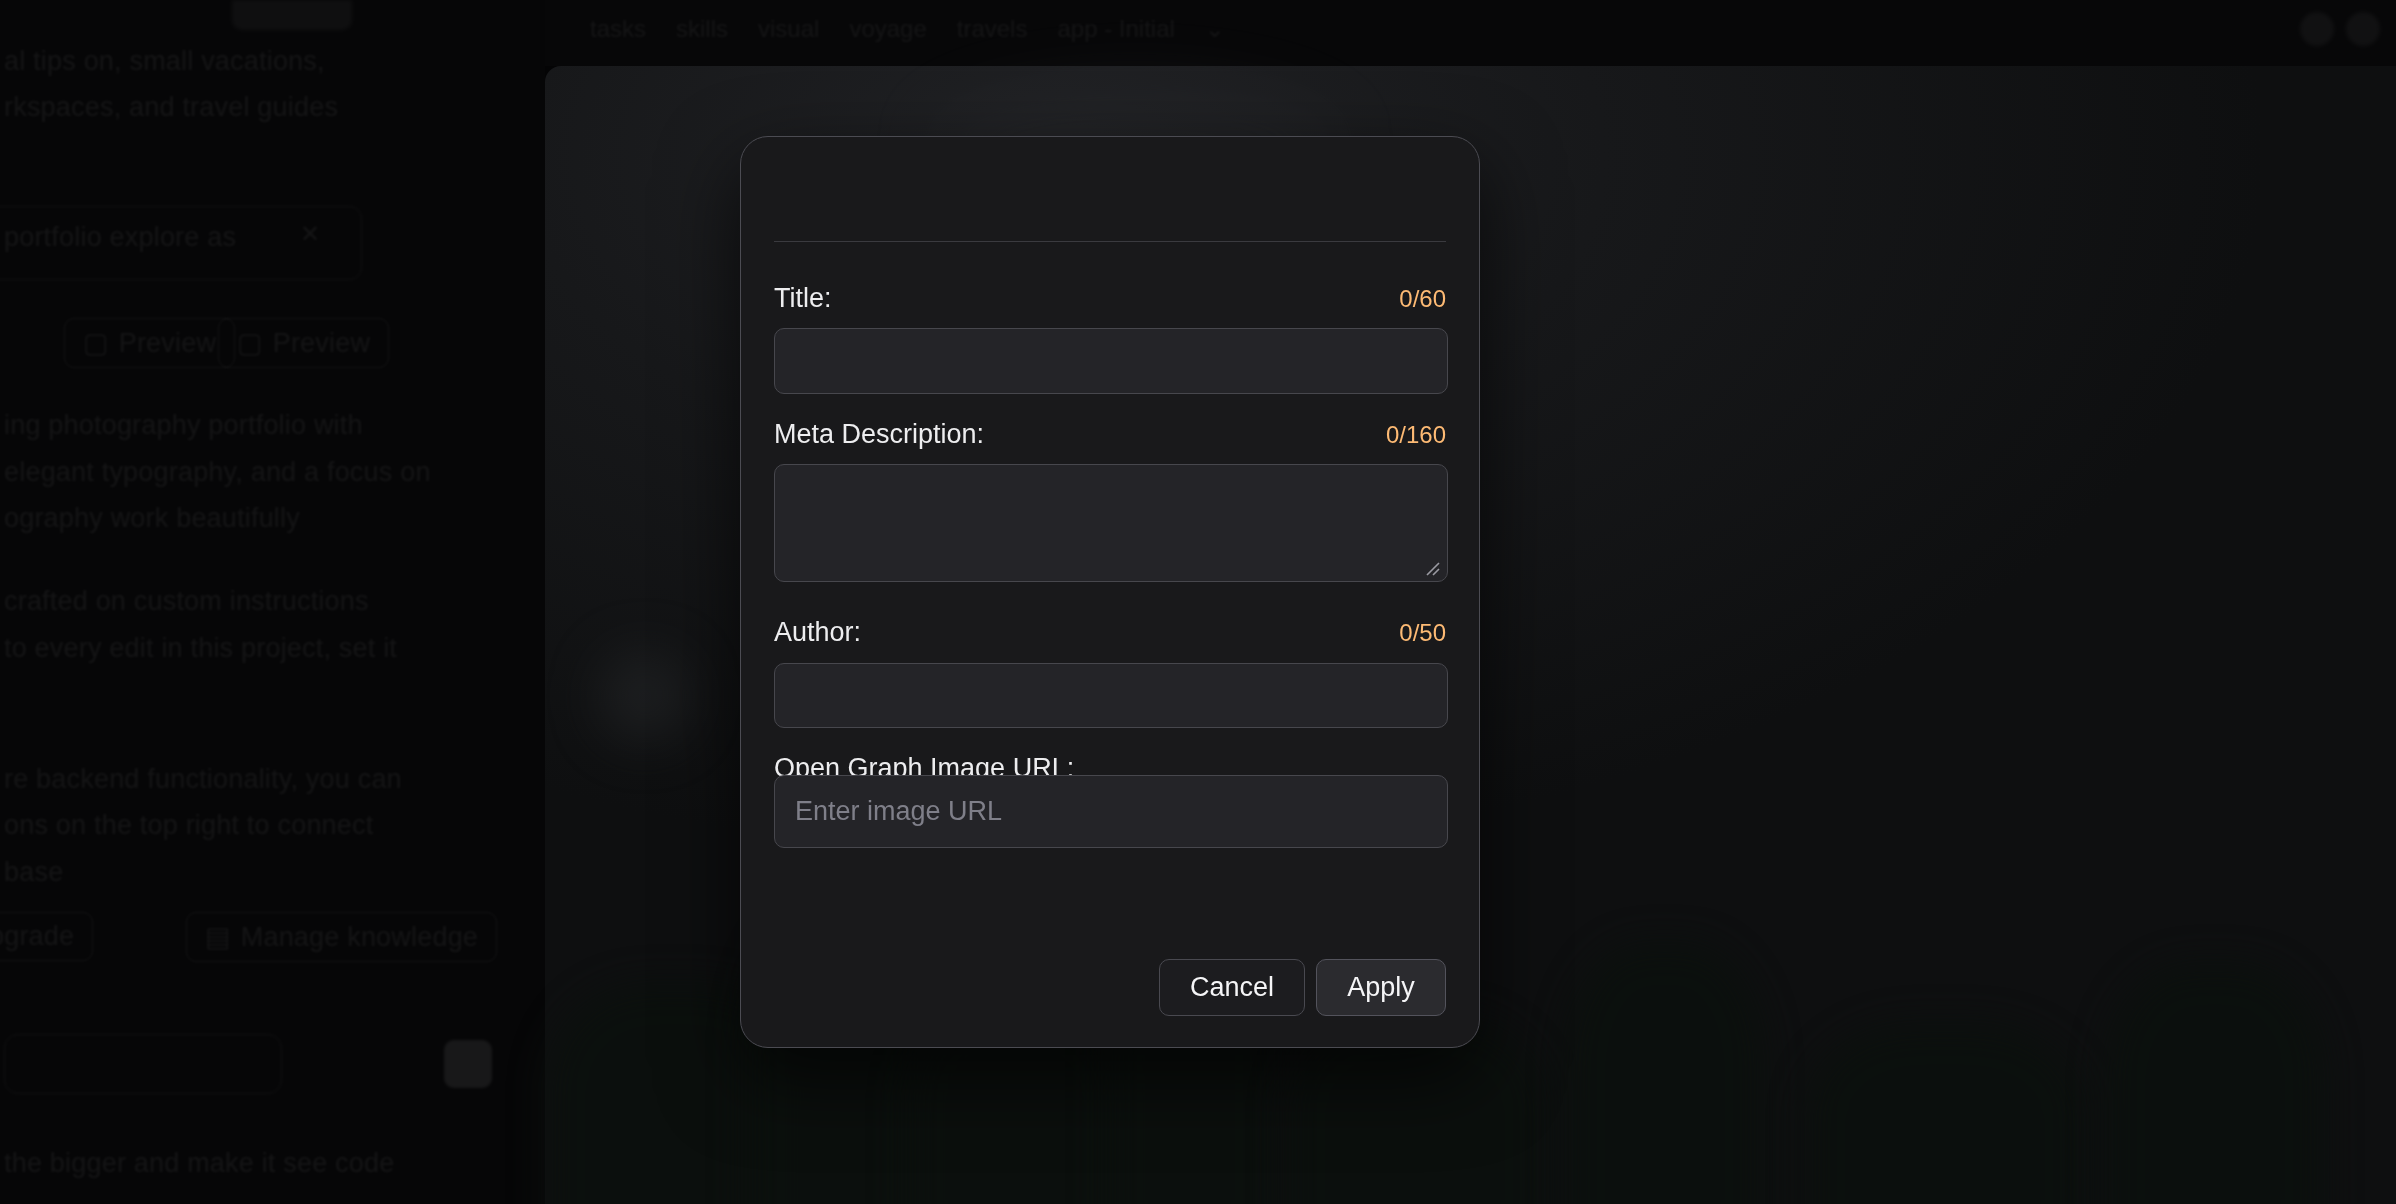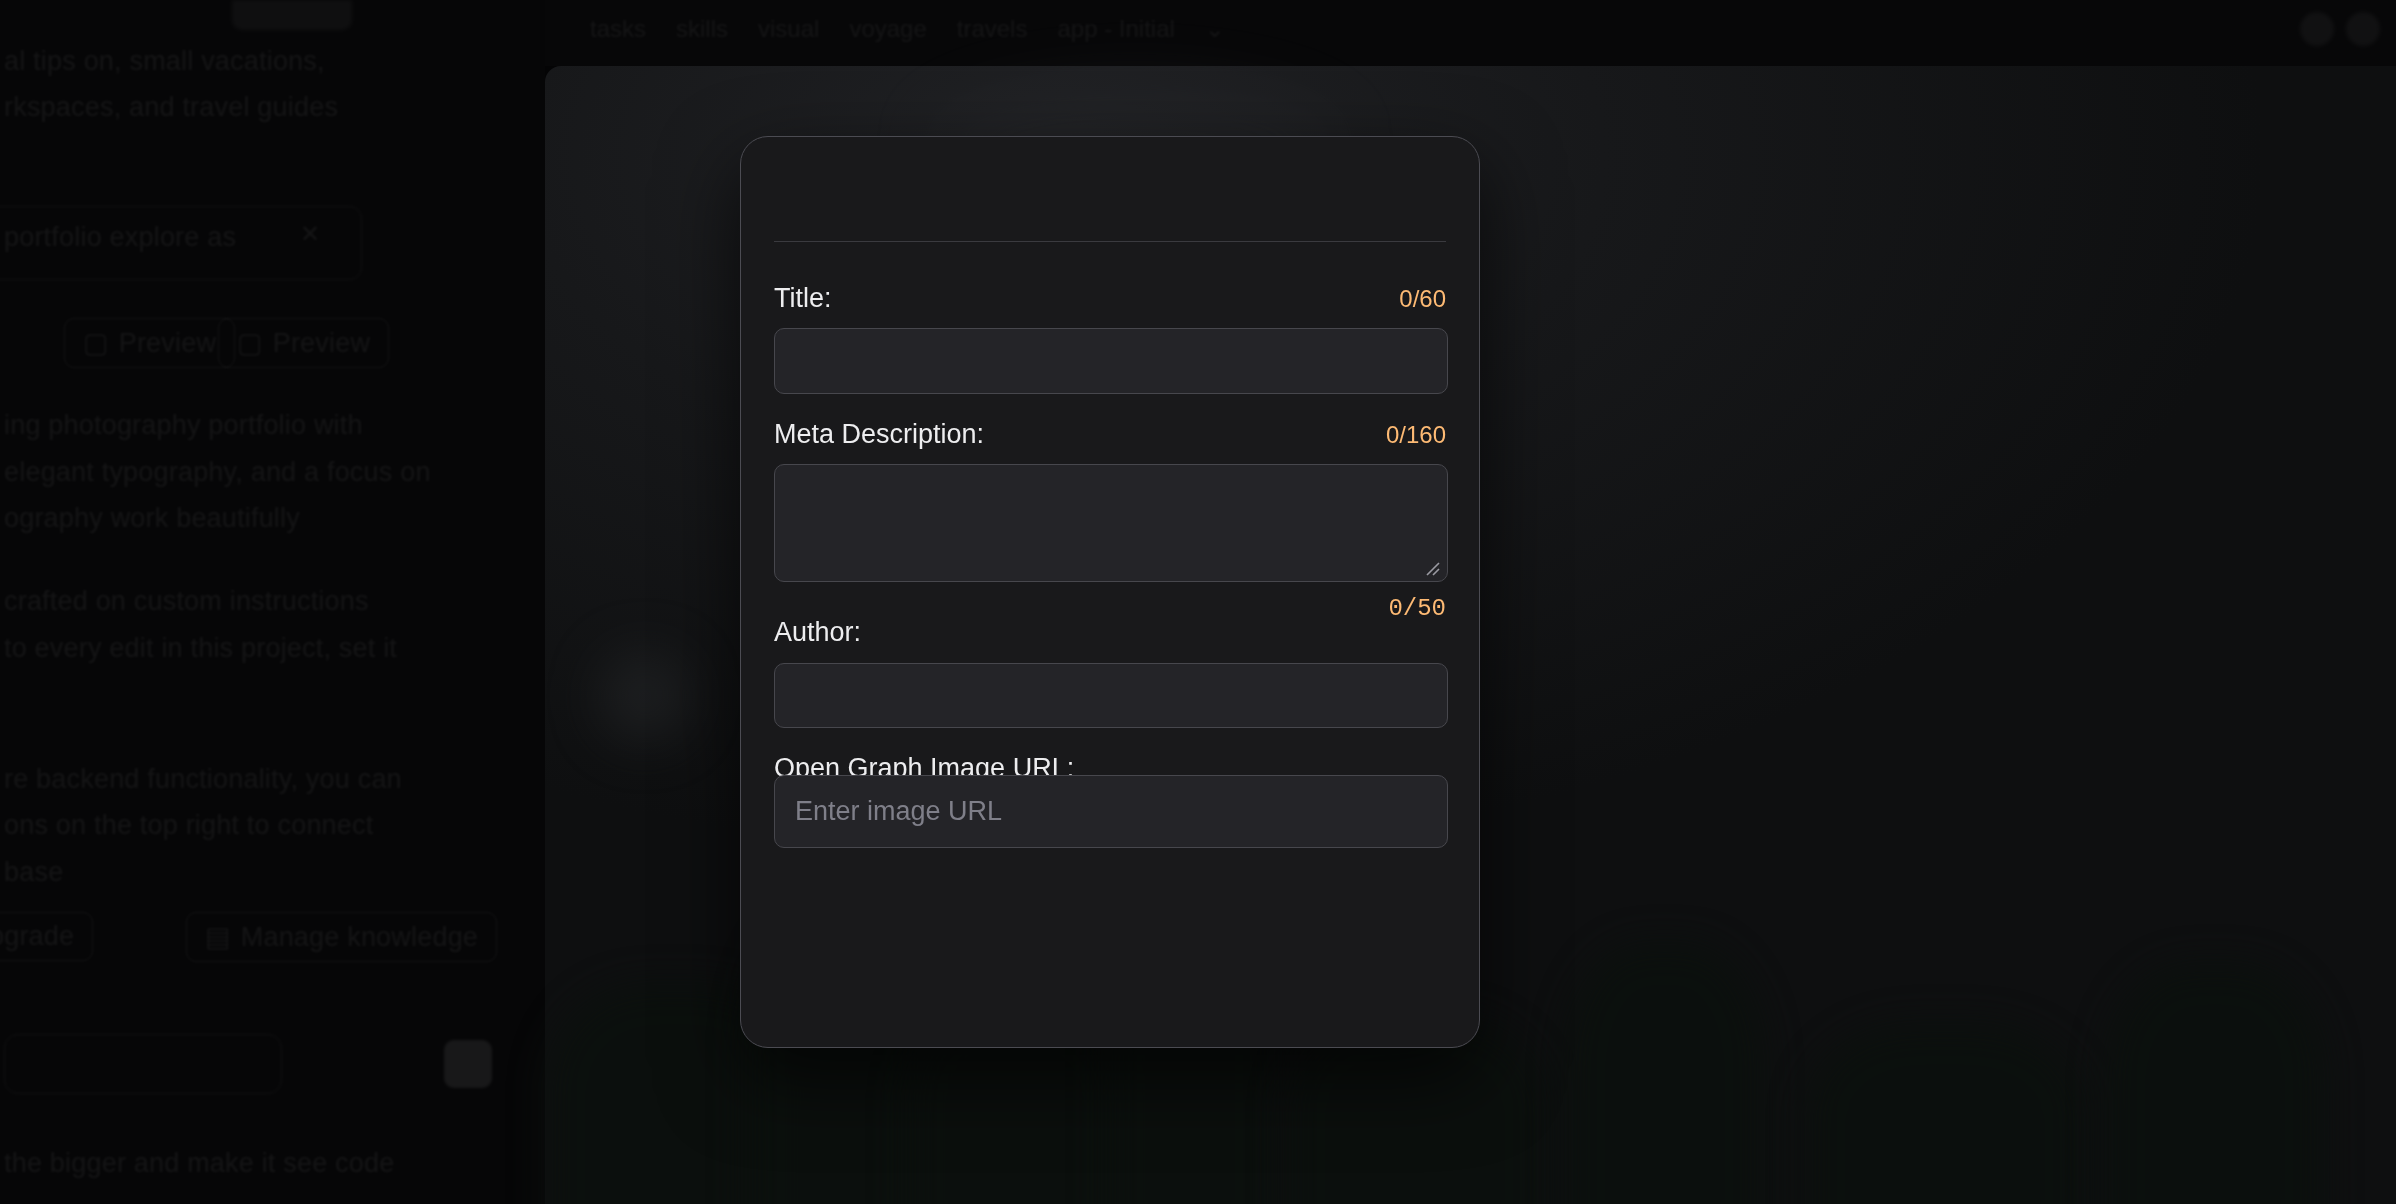--- a/index.html
+++ b/index.html
@@ -190,21 +190,25 @@
     <input class="m-input" style="top: 191px; height: 66px;" type="text" value="">
 
     <div class="m-label" style="top:282px;">Meta Description:</div>
     <div class="m-counter" style="top:284px;">0/160</div>
     <textarea class="m-textarea" style="top: 327px; height: 118px;"></textarea>
     <svg class="resize-glyph" style="left:680px; top:420px;" width="20" height="20" viewBox="0 0 20 20">
       <path d="M18 6 L6 18 M18 12 L12 18" stroke="#9a9aa2" stroke-width="1.6" fill="none"></path>
     </svg>
 
     <div class="m-label" style="top:480px;">Author:</div>
-    <div class="m-counter" style="top:458px;font-family:Liberation Mono, monospace;">0/50</div>
+    <div class="m-counter" style="top:482px;">0/50</div>
     <input class="m-input" style="top: 526px; height: 65px;" type="text" value="">
 
     <div class="m-label" style="top:616px;">Open Graph Image URL:</div>
     <input class="m-input" style="top: 638px; height: 73px;" type="text" placeholder="Enter image URL">
 
+    <div class="m-btn-row">
+      <button class="btn btn-cancel">Cancel</button>
+      <button class="btn btn-apply">Apply</button>
+    </div>
   </div>
 
 </div>
 
 </body></html>

